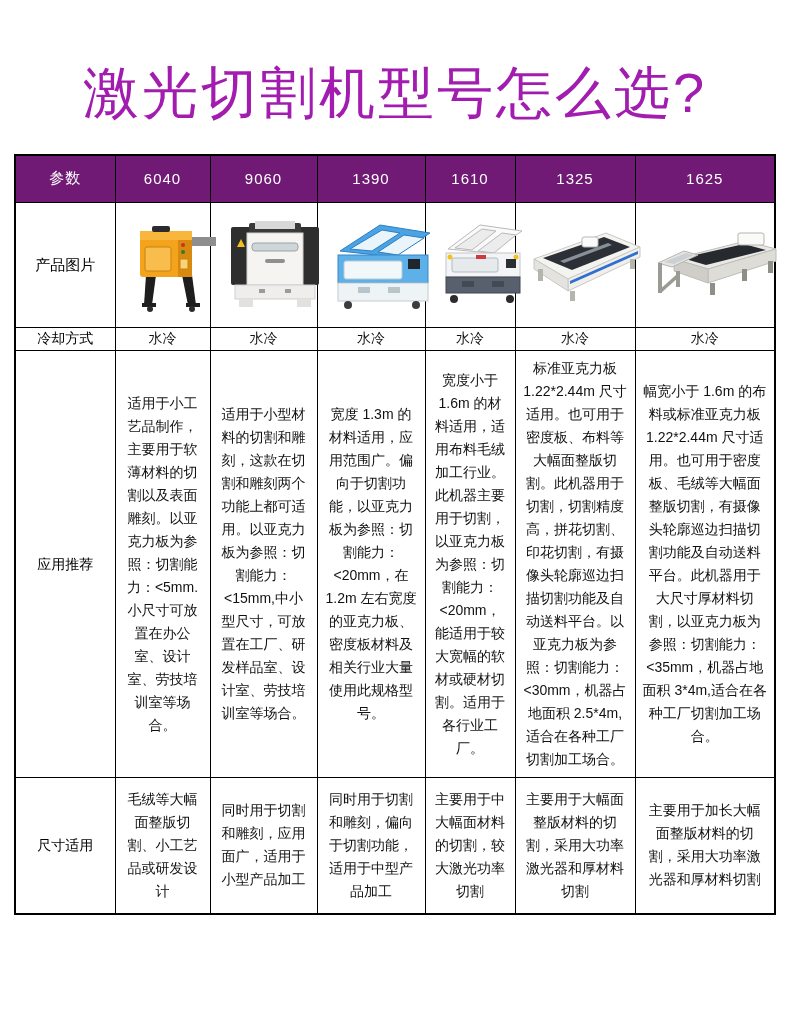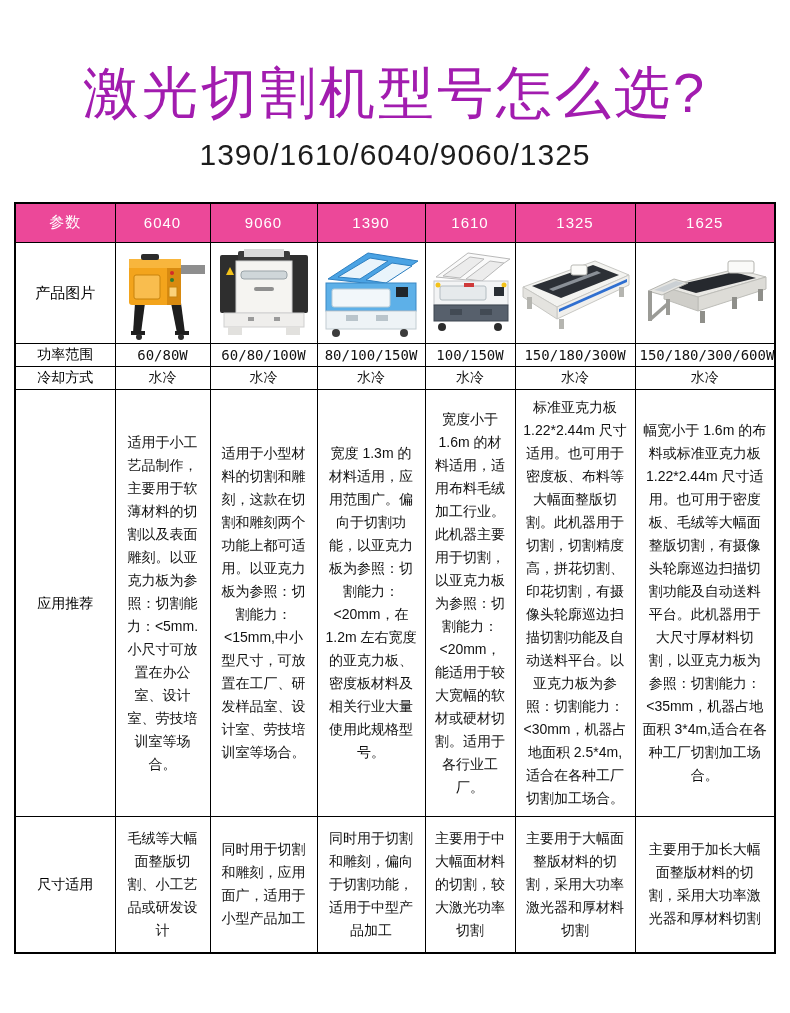--- a/index.html
+++ b/index.html
@@ -36,30 +36,30 @@
     table-layout: fixed;
     border: 2px solid #000;
   }
   .cmp th, .cmp td {
     border: 1px solid #000;
     padding: 2px 4px;
     vertical-align: middle;
     text-align: center;
   }
   .cmp thead th {
-    background: #ec4899;
+    background: #701a75;
     color: #fff;
     font-weight: 400;
     font-size: 15px;
-    height: 40px;
+    height: 48px;
     letter-spacing: 1px;
     margin-left: 15px;
   }
   .row-label { font-size: 15px; color: #000; }
-  tr.img-row td { height: 79px; padding: 2px; }
+  tr.img-row td { height: 79px; padding: 14px; }
   tr.spec-row td { height: 22px; font-size: 14px; }
   .mono { font-family: "DejaVu Sans Mono", monospace; font-size: 13px; }
   tr.app-row td {
     height: 405px;
     font-size: 14px;
     line-height: 23px;
     padding: 6px 7px;
     vertical-align: middle;
   }
   tr.diff-row td {
@@ -71,21 +71,20 @@
   .al { text-align: left; }
   .ac { text-align: center; }
   .photo { display: block; margin: 0 auto; }
 </style>
 </head>
 <body>
 
 <div class="page">
 
   <h1 class="title">激光切割机型号怎么选?</h1>
-  <div class="subtitle">1390/1610/6040/9060/1325</div>
 
   <table class="cmp">
     <colgroup>
       <col style="width:100px">
         <col style="width:95px">
         <col style="width:107px">
       <col style="width:108px">
         <col style="width:90px">
         <col style="width:120px">
         <col style="width:140px">
@@ -207,29 +206,20 @@
             <rect x="8" y="46" width="4" height="30" fill="#9b9b96"></rect>
             <polygon points="8,74 26,58 29,60 11,76" fill="#9b9b96"></polygon>
             <rect x="26" y="54" width="4" height="16" fill="#9b9b96"></rect>
             <rect x="60" y="66" width="5" height="12" fill="#8f8f8a"></rect>
             <rect x="118" y="44" width="5" height="12" fill="#8f8f8a"></rect>
             <rect x="92" y="52" width="5" height="12" fill="#8f8f8a"></rect>
           </svg>
         </td>
       </tr>
 
-      <tr class="spec-row">
-        <td class="row-label">功率范围</td>
-        <td class="mono">60/80W</td>
-        <td class="mono">60/80/100W</td>
-        <td class="mono">80/100/150W</td>
-        <td class="mono">100/150W</td>
-        <td class="mono">150/180/300W</td>
-        <td class="mono">150/180/300/600W</td>
-      </tr>
 
       <tr class="spec-row">
         <td class="row-label">冷却方式</td>
         <td>水冷</td>
         <td>水冷</td>
         <td>水冷</td>
         <td>水冷</td>
         <td>水冷</td>
         <td>水冷</td>
       </tr>

